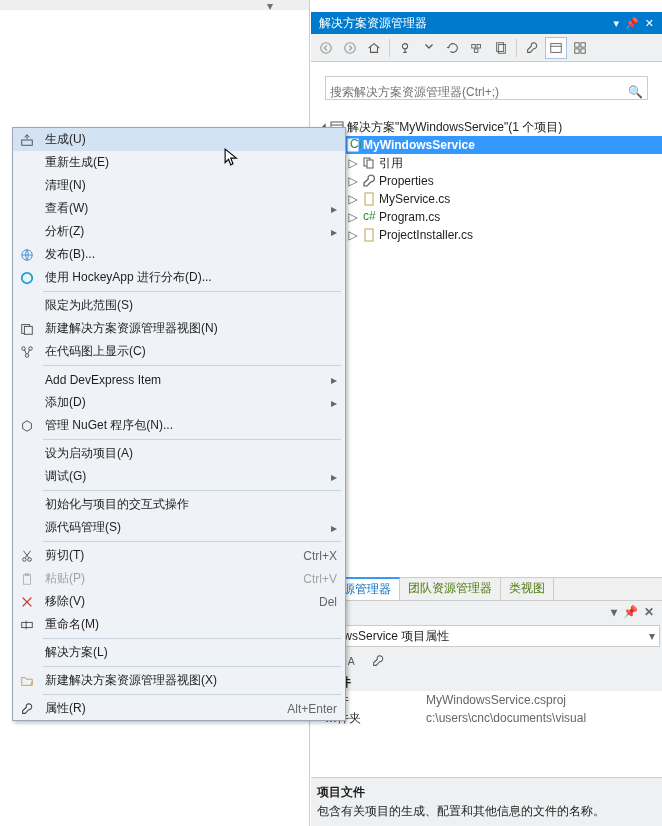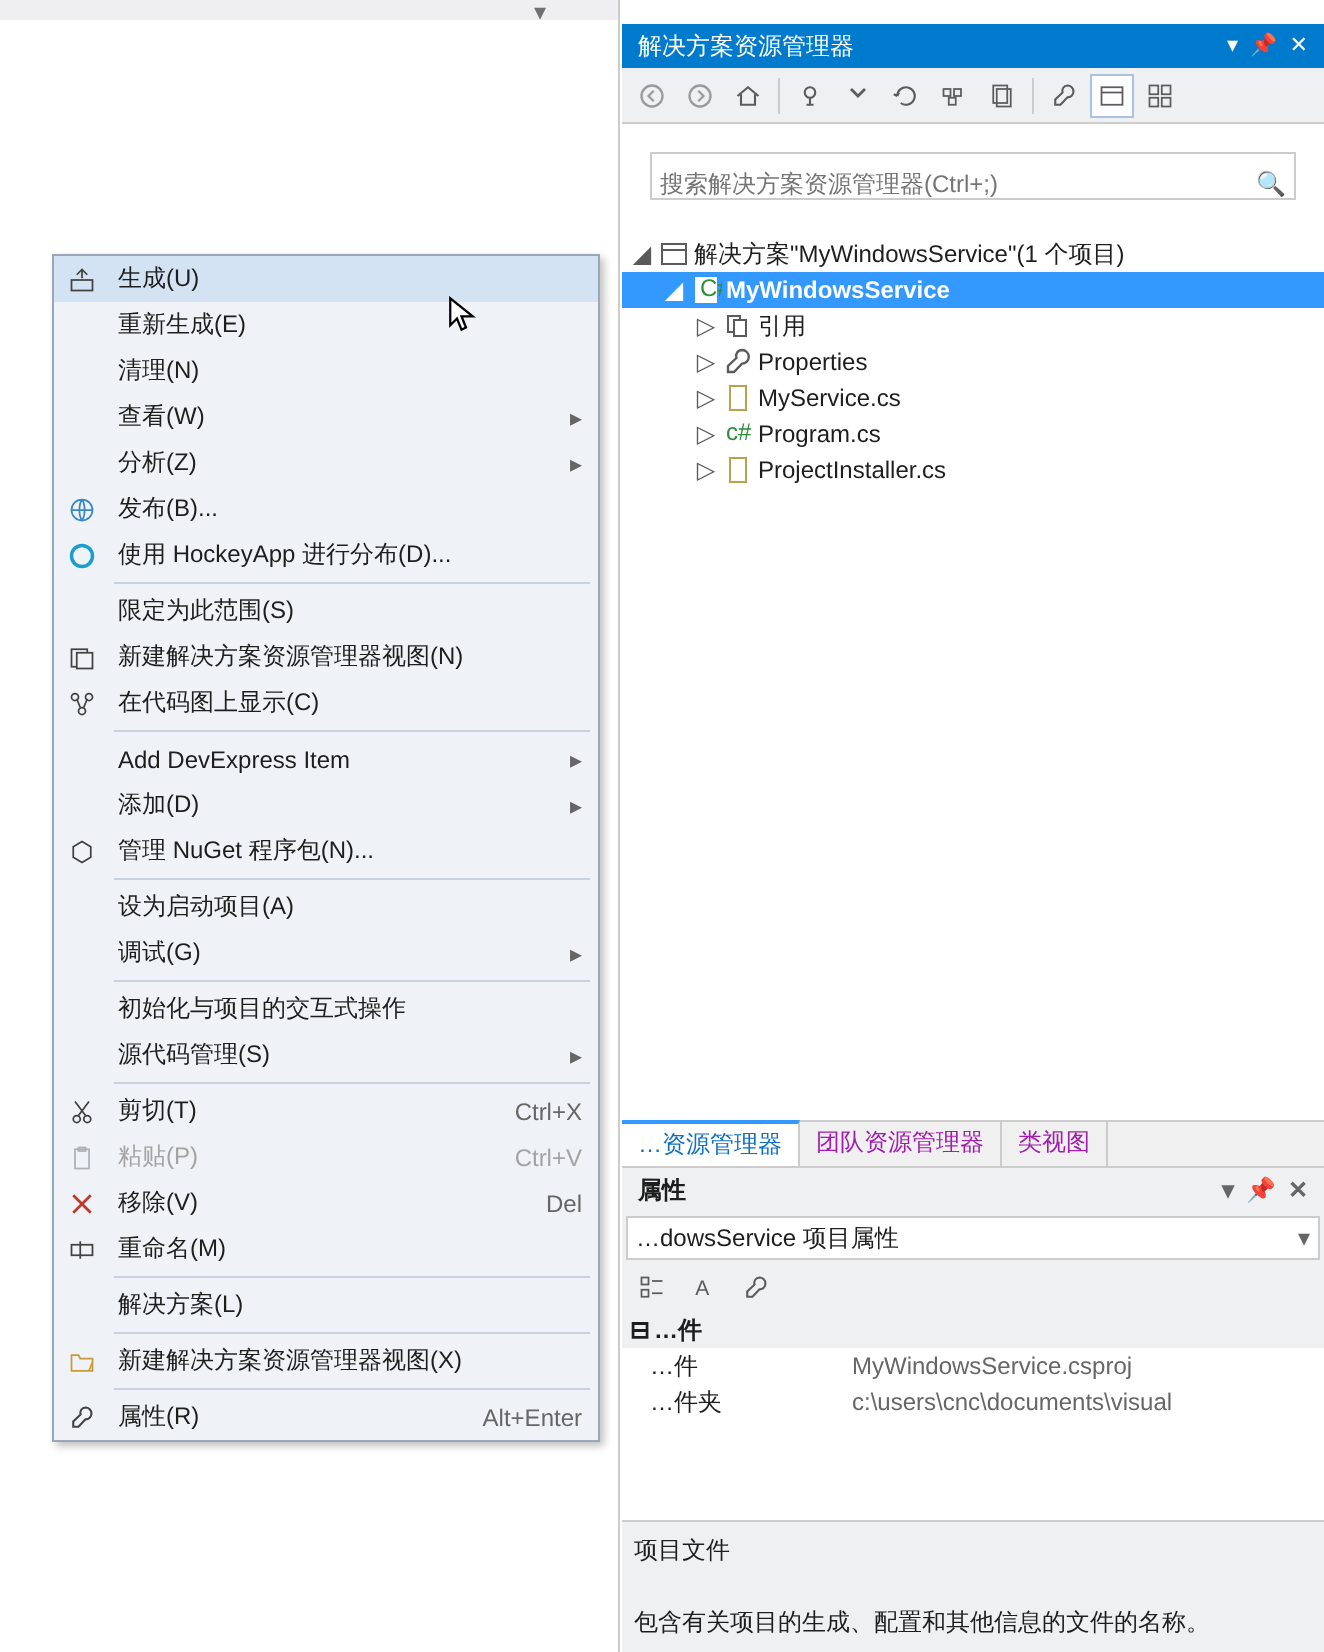--- a/index.html
+++ b/index.html
@@ -23,34 +23,34 @@
 .tree{flex:0 0 auto;padding:4px 0;overflow:auto}
 .tree-row{height:18px;display:flex;align-items:center;padding-left:4px;gap:2px;white-space:nowrap}
 .tree-row.sel{background:#3399ff;color:#fff}
 .tree-row.sel span{color:#fff}
 .tree-row.sel .file-ico rect,.tree-row.sel .file-ico path{stroke:#fff}
 .tw{width:12px;height:12px;display:flex;align-items:center;justify-content:center;color:#5a5a5a}
 .ico{width:16px;height:16px;display:flex;align-items:center;justify-content:center}
 .indent1{padding-left:20px}
 .indent2{padding-left:36px}
 .tree-tabs{display:flex;border-top:1px solid #ccc;background:#f0f0f0}
-.ttab{padding:2px 8px;border-right:1px solid #ccc;color:#a21caf;cursor:pointer}
+.ttab{padding:2px 8px;border-right:1px solid #ccc;color:#4d7c0f;cursor:pointer}
 .ttab.active{background:#fff;color:#0e70c0;border-top:2px solid #3399ff;margin-top:-1px}
 .props{border-top:1px solid #ccc;background:#eef0f2}
 .props-title{height:22px;line-height:22px;padding:0 8px;display:flex;justify-content:space-between;align-items:center;font-weight:bold;color:#444}
 .props-combo{height:22px;background:#fff;border:1px solid #ccc;margin:2px;display:flex;align-items:center;padding:0 4px;justify-content:space-between}
 .props-tb{height:24px;display:flex;align-items:center;padding:0 4px;gap:4px}
 .props-grid{background:#fff}
 .prow{display:flex;height:18px;align-items:center;font-size:12px}
 .pcat{background:#eef0f2;font-weight:bold;padding-left:4px}
 .pname{width:115px;padding-left:14px;overflow:hidden}
 .pval{flex:1;color:#666;overflow:hidden;white-space:nowrap}
 .pdesc{padding:6px;border-top:1px solid #ccc;background:#eef0f2}
-.pdesc-title{font-weight:normal;margin-bottom:19px}
-.ctx{position:absolute;left:26px;top:127px;width:274px;background:#eff3f7;border:1px solid #9ba7b7;box-shadow:2px 2px 4px rgba(0,0,0,0.25);z-index:100}
+.pdesc-title{font-weight:bold;margin-bottom:2px}
+.ctx{position:absolute;left:12px;top:127px;width:334px;background:#eff3f7;border:1px solid #9ba7b7;box-shadow:2px 2px 4px rgba(0,0,0,0.25);z-index:100}
 .ctx-row{height:23px;display:flex;align-items:center;padding-right:8px;cursor:pointer}
 .ctx-row:hover,.ctx-row.hi{background:#d3e3f4}
 .ctx-ico{width:28px;display:flex;align-items:center;justify-content:center;color:#424242}
 .ctx-lbl{flex:1;padding-left:4px}
 .ctx-sc{color:#666}
 .ctx-arrow{color:#666;margin-left:8px}
 .ctx-sep{height:1px;background:#c9d2df;margin:2px 4px 2px 30px}
 .ctx-row.dis .ctx-lbl,.ctx-row.dis .ctx-sc{color:#a3a3a3}
 .cursor{position:absolute;left:224px;top:148px;z-index:200;pointer-events:none}
 .pin{transform:rotate(0deg)}

